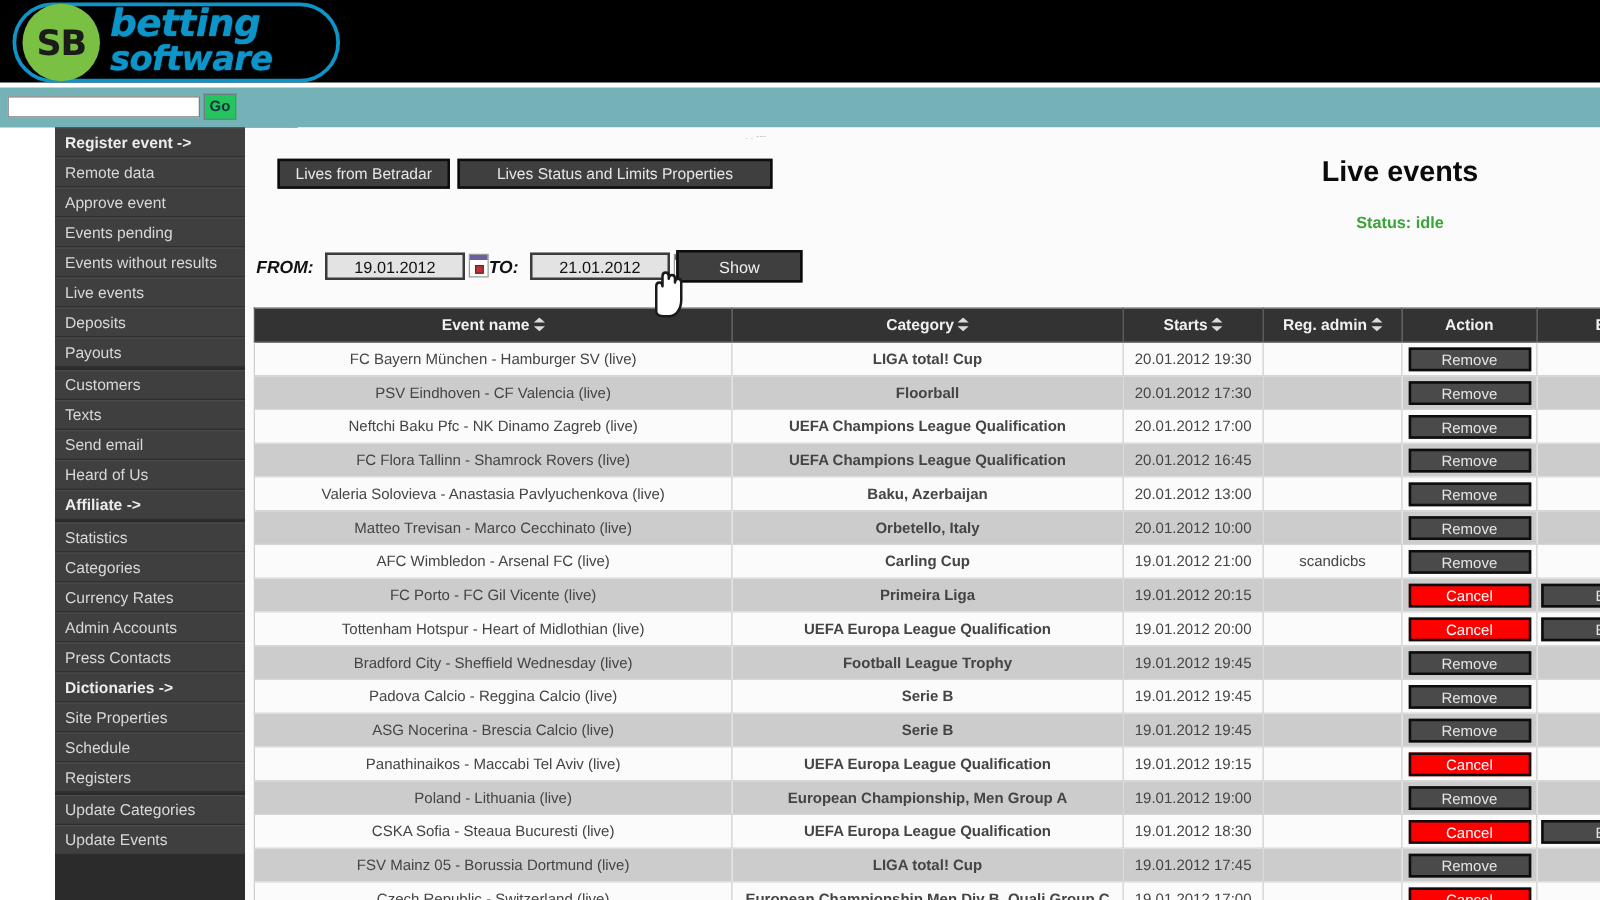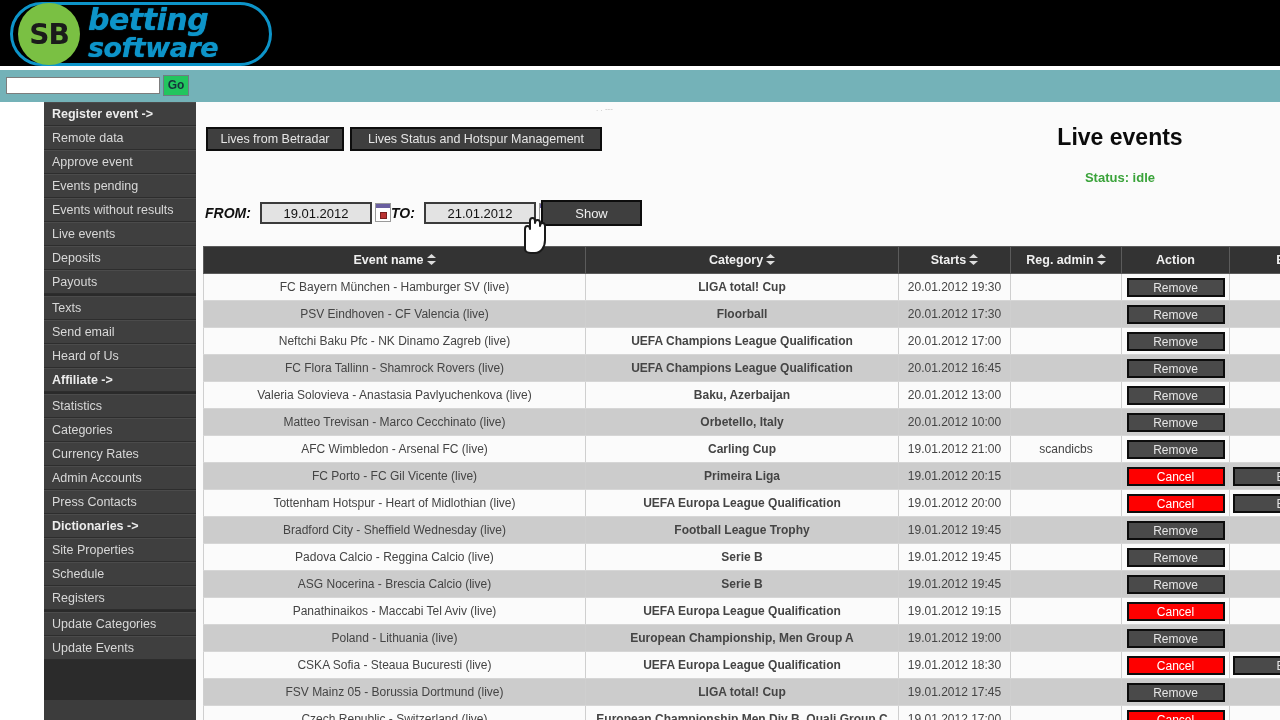--- a/index.html
+++ b/index.html
@@ -101,20 +101,21 @@
     opacity: .55;
   }
 
   .tabbtn {
     position: absolute; top: 25px; height: 24px;
     background: #3f3f3f; border: 2px solid #0d0d0d;
     color: #e6e6e6; font-size: 12.5px;
     display: flex; align-items: center; justify-content: center;
     cursor: pointer; box-sizing: border-box; padding: 0 10px;
     white-space: nowrap;
+    margin-left: 16px;
   }
   #tab-betradar { left: 10px; width: 138px; }
   #tab-limits   { left: 154px; width: 252px; }
 
   .page-title {
     position: absolute; right: 0px; top: 22px; width: 320px;
     text-align: center; font-size: 23px; font-weight: bold; color: #0b0b0b;
   }
   .page-status {
     position: absolute; right: 0px; top: 68px; width: 320px;
@@ -235,20 +236,21 @@
   <div class="sidebar" id="sidebar">
       <div class="side-item bold">Register event -&gt;</div>
       <div class="side-item">Remote data</div>
       <div class="side-item">Approve event</div>
       <div class="side-item">Events pending</div>
       <div class="side-item">Events without results</div>
       <div class="side-item">Live events</div>
       <div class="side-item">Deposits</div>
       <div class="side-item">Payouts</div>
       <div class="side-gap"></div>
+      <div class="side-item">Customers</div>
       <div class="side-item">Texts</div>
       <div class="side-item">Send email</div>
       <div class="side-item">Heard of Us</div>
       <div class="side-item bold">Affiliate -&gt;</div>
       <div class="side-gap"></div>
       <div class="side-item">Statistics</div>
       <div class="side-item">Categories</div>
       <div class="side-item">Currency Rates</div>
       <div class="side-item">Admin Accounts</div>
       <div class="side-item">Press Contacts</div>
@@ -260,21 +262,21 @@
       <div class="side-item">Update Categories</div>
       <div class="side-item">Update Events</div>
       <div class="side-tail"></div>
     </div>
 
   <div class="content">
 
     <div class="ghost-line">.   .   ---</div>
 
     <div class="tabbtn" id="tab-betradar">Lives from Betradar</div>
-    <div class="tabbtn" id="tab-limits">Lives Status and Hotspur Management</div>
+    <div class="tabbtn" id="tab-limits">Lives Status and Limits Properties</div>
 
     <div class="page-title">Live events</div>
     <div class="page-status">Status: idle</div>
 
     <div class="flabel" id="lbl-from">FROM:</div>
     <div class="datebox" id="date-from">
       <span class="date-val">19.01.2012</span>
     </div>
     <div class="cal-icon" id="cal-from"></div>
 

